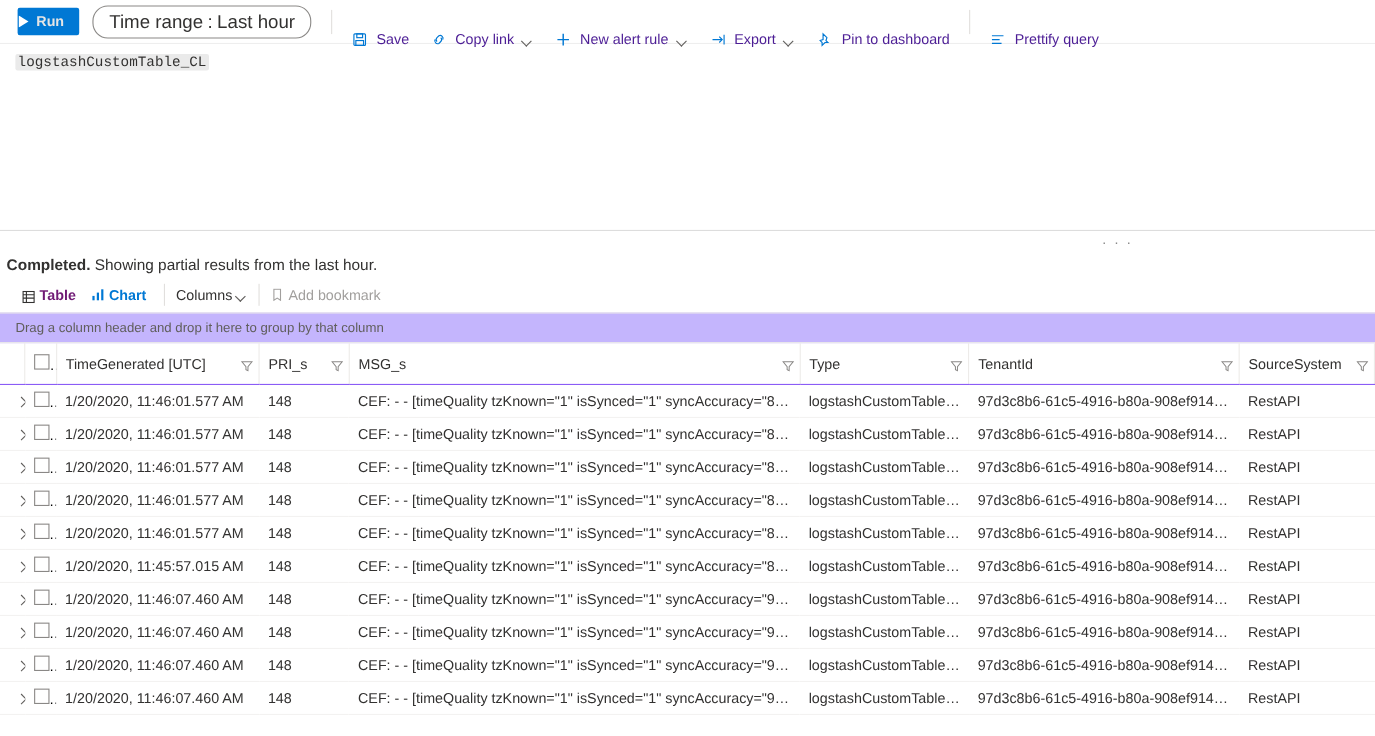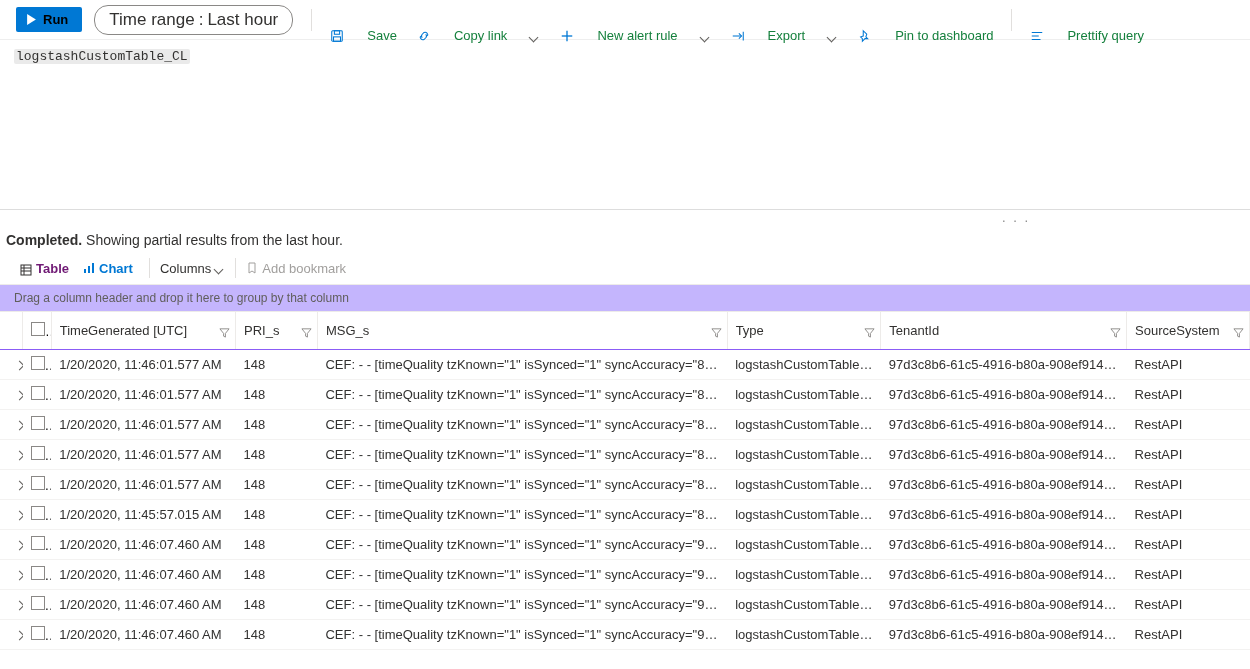--- a/index.html
+++ b/index.html
@@ -15,24 +15,24 @@
   .toolbar {
     display: flex;
     align-items: center;
     padding: 8px 16px;
     gap: 4px;
     border-bottom: 1px solid #eee;
     height: 40px;
   }
   .btn-run {
     background: #0078d4;
-    color: #000000;
+    color: #e5e5e5;
     border: none;
     border-radius: 2px;
-    padding: 5px 14px 5px 10px;
+    padding: 5px 14px 5px 0;
     font-size: 13px;
     font-weight: 600;
     display: flex;
     align-items: center;
     gap: 6px;
     cursor: pointer;
   }
   .btn-run svg { width: 11px; height: 11px; fill: #fff; }
   .pill {
     border: 1px solid #8a8886;
@@ -48,24 +48,24 @@
   }
   .sep {
     width: 1px;
     height: 22px;
     background: #e1dfdd;
     margin: 0 6px;
   }
   .tbtn {
     display: flex;
     align-items: center;
-    gap: 23px;
+    gap: 8px;
     padding: 4px 8px;
     cursor: pointer;
-    color: #15803d;
+    color: #4c1d95;
     font-size: 13px;
     margin-top: 32px;
   }
   .tbtn .ic { color: #0078d4; }
   .tbtn svg { stroke: #0078d4; fill: none; }
   .chev-down { width: 10px; height: 10px; }
   .chev-down::before {
     content: "";
     display: inline-block;
     width: 6px; height: 6px;

